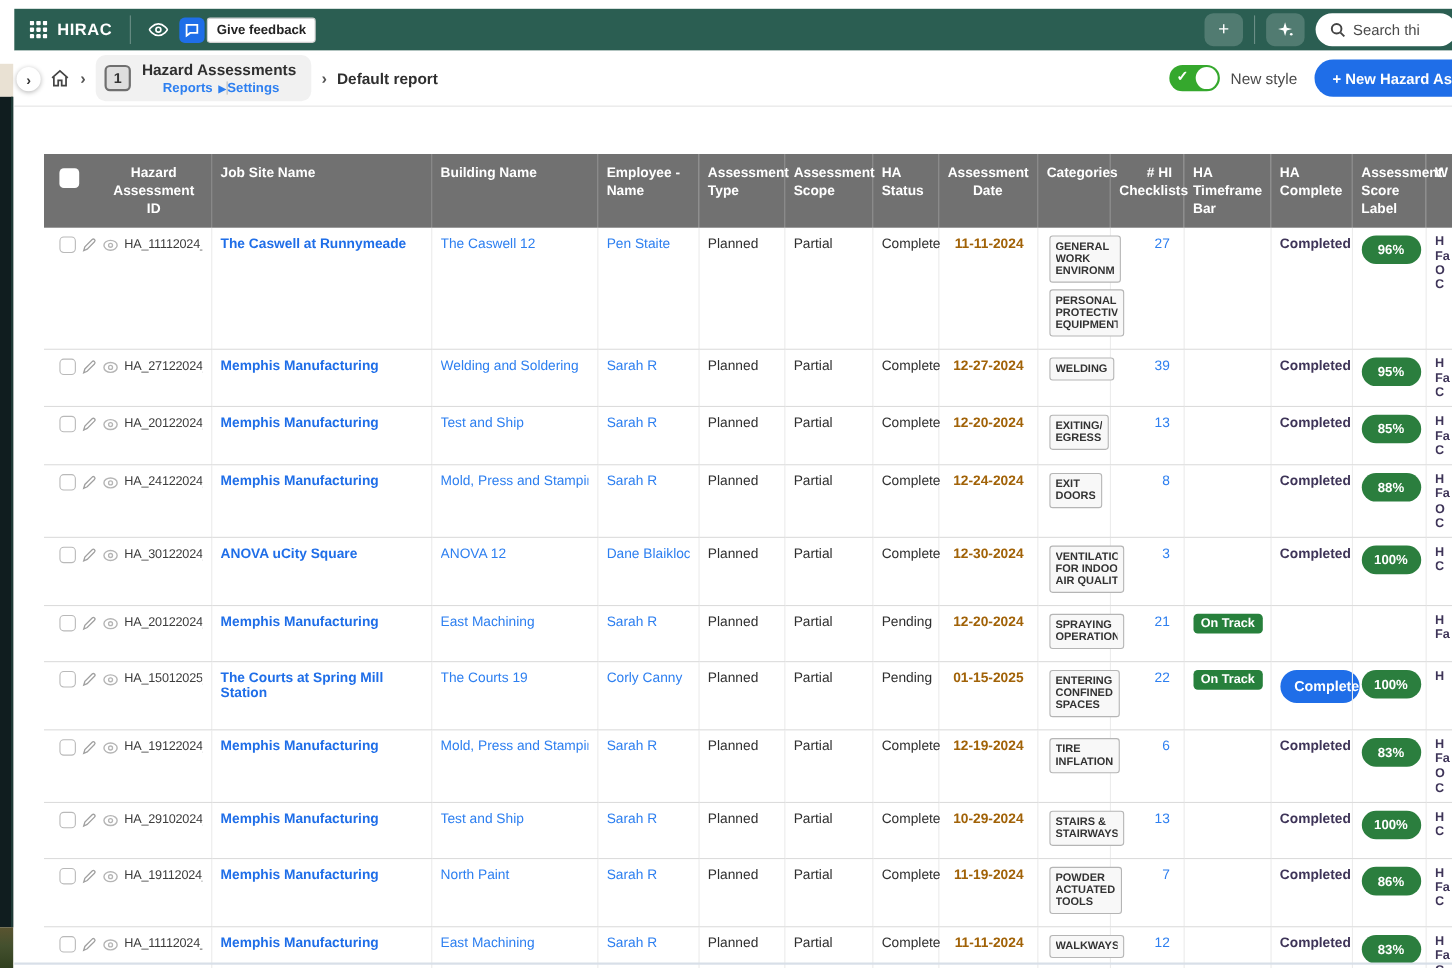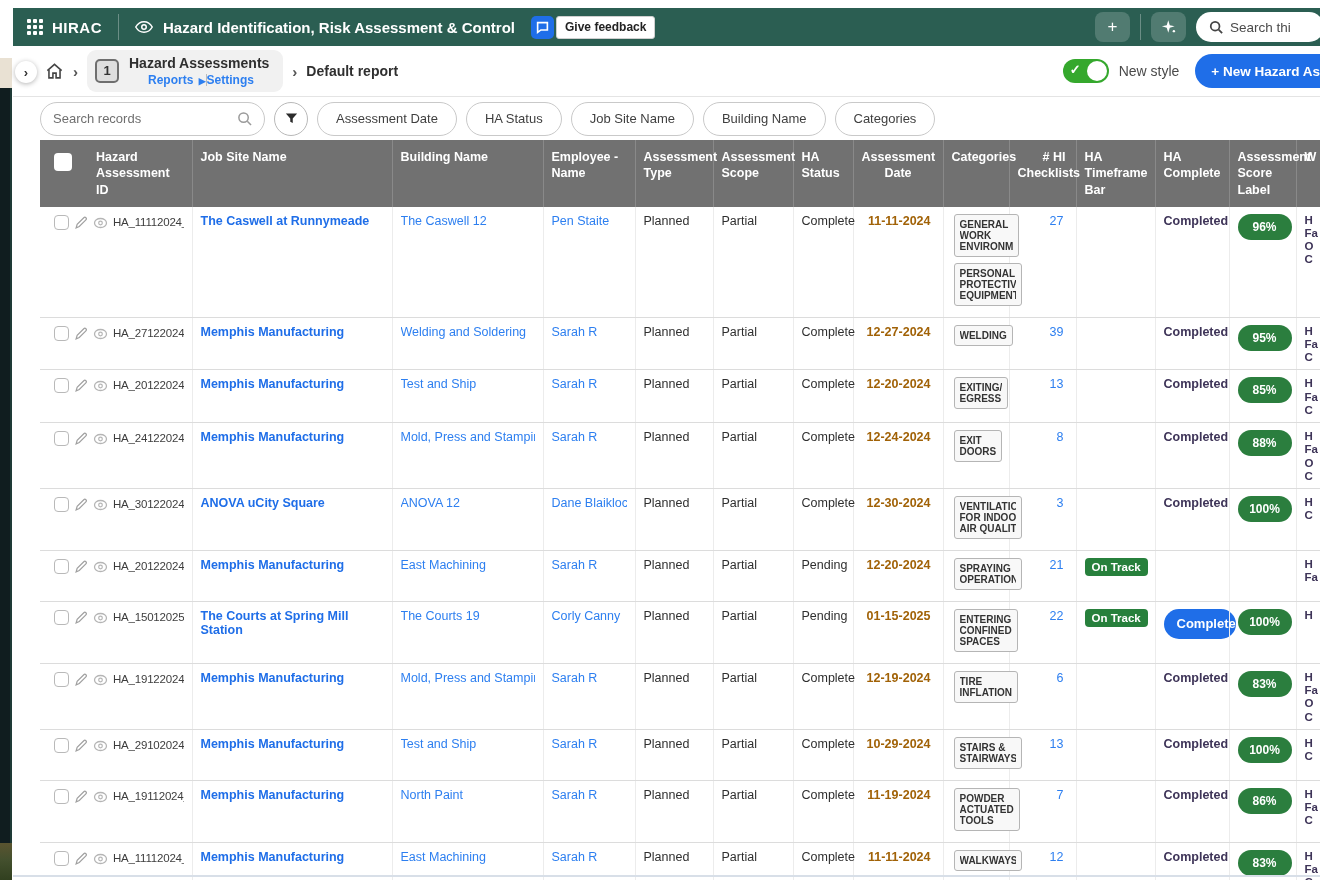--- a/index.html
+++ b/index.html
@@ -66,21 +66,21 @@
           padding: 0 18px; font-size: 13px; color: #3f3f3f; cursor: pointer; white-space: nowrap; }
 
   
   .table-wrap { position: absolute; left: 40px; top: 140px; width: 1336px; }
   table { border-collapse: collapse; table-layout: fixed; width: 1336px; }
   thead th { background: #717171; color: #fff; font-size: 12.5px; font-weight: bold; text-align: left; vertical-align: top;
              padding: 9px 8px; border-right: 1px solid #898989; height: 52px; line-height: 1.3; }
   thead th.center { text-align: center; }
   thead th.right { text-align: right; padding-right: 10px; }
   thead th:last-child { border-right: none; }
-  .hsel { display: flex; gap: 24px; padding-left: 6px; }
+  .hsel { display: flex; gap: 24px; padding-left: 6px; text-align: center; }
   .hcb { width: 18px; height: 18px; background: #fff; border-radius: 4px; flex: none; margin-top: 4px; cursor: pointer; }
   tbody td { border-bottom: 1px solid #dcdcdc; border-right: 1px solid #ececec; vertical-align: top;
              padding: 7px 8px 5px; font-size: 12.5px; color: #2f2f2f; }
   tbody td:last-child { border-right: none; }
   .selcell { display: flex; align-items: flex-start; gap: 5px; padding-left: 6px; }
   .cb { width: 15px; height: 15px; border: 1.5px solid #b9b9b9; border-radius: 4px; background: #fff; flex: none; margin-top: 1px; cursor: pointer; }
   .rowicon { flex: none; margin-top: 2px; cursor: pointer; display: flex; }
   .idtext { font-size: 11.5px; color: #3d3d3d; letter-spacing: -.2px; white-space: nowrap; overflow: hidden; margin-top: 2px; }
   a.site { color: #1f6ee8; font-weight: bold; font-size: 12.5px; cursor: pointer; }
   a.bld, a.emp { color: #2d7ff0; font-size: 12.5px; cursor: pointer; display: block; white-space: nowrap; overflow: hidden; }
@@ -124,21 +124,20 @@
         </g>
     </svg>
     <div class="brand">HIRAC</div>
     <div class="vdiv"></div>
     <span class="eye-top">
       <svg width="18" height="14" viewBox="0 0 24 16">
           <path d="M1 8s4-7 11-7 11 7 11 7-4 7-11 7S1 8 1 8z" fill="none" stroke="#fff" stroke-width="2"></path>
           <circle cx="12" cy="8" r="3" fill="none" stroke="#fff" stroke-width="2"></circle>
         </svg>
     </span>
-    <div class="title">Hazard Identification, Risk Assessment &amp; Control</div>
     <div class="feedback">
       <span class="fb-icon">
         <svg width="13" height="13" viewBox="0 0 16 16">
             <path d="M2 2h12v9H6l-4 3z" fill="none" stroke="#fff" stroke-width="2"></path>
           </svg>
       </span>
       <span class="fb-label">Give feedback</span>
     </div>
     <div class="topbar-right">
       <div class="icon-btn">+</div>
@@ -184,39 +183,20 @@
     <div class="crumb-right">
       <div class="toggle">
         <span class="check">✓</span>
         <span class="knob"></span>
       </div>
       <span class="newstyle">New style</span>
       <div class="new-btn">+ New Hazard As</div>
     </div>
   </div>
 
-  <div class="filterbar">
-    <div class="search-input">
-      <span>Search records</span>
-      <svg width="15" height="15" viewBox="0 0 16 16">
-          <circle cx="7" cy="7" r="5" fill="none" stroke="#9a9a9a" stroke-width="1.6"></circle>
-          <line x1="11" y1="11" x2="15" y2="15" stroke="#9a9a9a" stroke-width="1.6"></line>
-        </svg>
-    </div>
-    <div class="filter-btn">
-      <svg width="15" height="15" viewBox="0 0 24 24">
-          <path d="M3 4h18l-7 8v7l-4-2v-5z" fill="#2b2b2b"></path>
-        </svg>
-    </div>
-    <div class="pill">Assessment Date</div>
-    <div class="pill">HA Status</div>
-    <div class="pill">Job Site Name</div>
-    <div class="pill">Building Name</div>
-    <div class="pill">Categories</div>
-  </div>
 
   <div class="table-wrap">
     <table>
       <colgroup>
         <col style="width:152px">
           <col style="width:200px">
           <col style="width:151px">
           <col style="width:92px">
         <col style="width:78px">
           <col style="width:80px">

